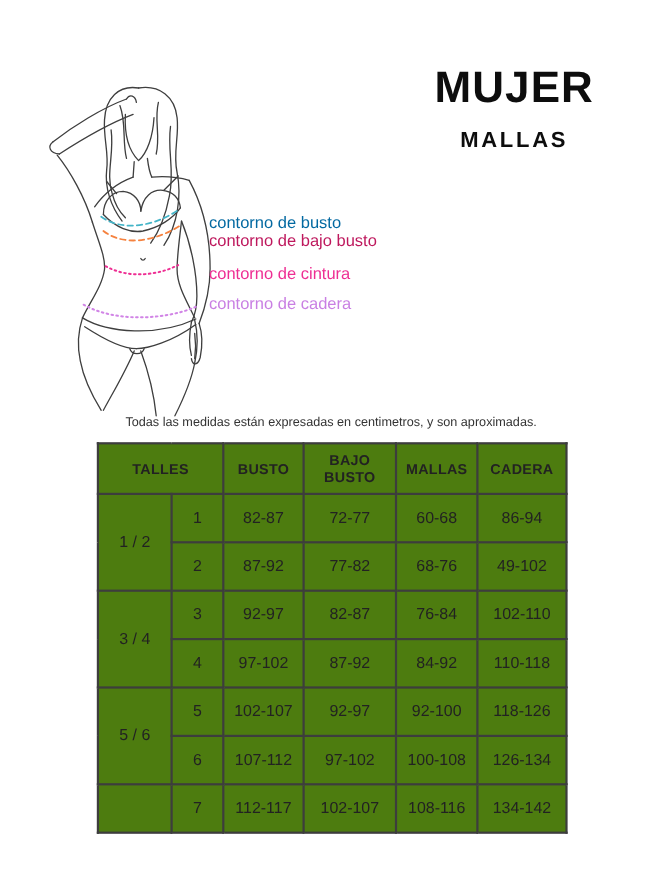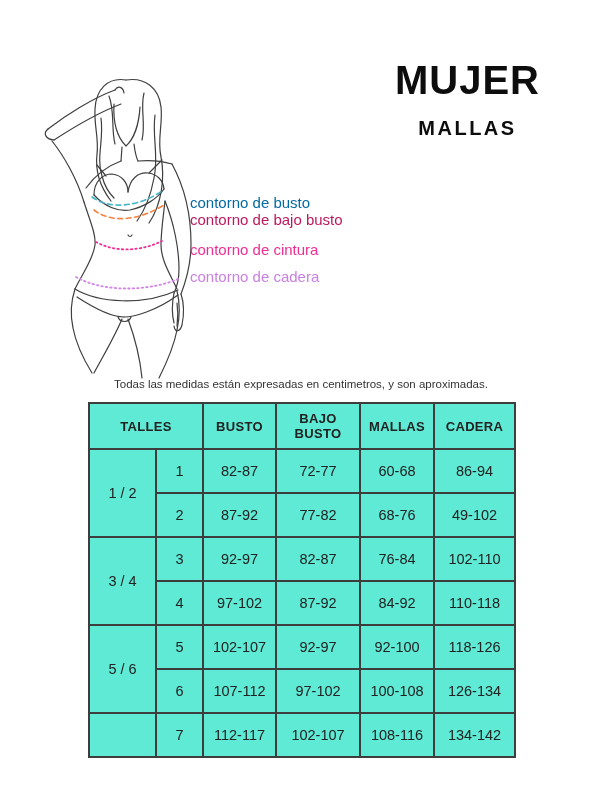--- a/index.html
+++ b/index.html
@@ -19,21 +19,21 @@
   .lab-bajo{top:211px;color:#be185d;}
   .lab-cintura{top:241px;color:#ee2e93;}
   .lab-cadera{top:268px;color:#c97fe3;}
   
   .note{position:absolute;left:88px;top:378px;width:426px;text-align:center;
         font-size:11.5px;color:#333;}
   
   .size-table{position:absolute;left:88px;top:402px;border-collapse:collapse;table-layout:fixed;}
   .size-table td,.size-table th{
     border:2px solid #3d3d3d;text-align:center;vertical-align:middle;
-    padding:0;font-size:14.5px;color:#222;background:#5eead4;
+    padding:0;font-size:14.5px;color:#222;background:#4d7c0f;
   }
   .size-table th{font-size:13px;font-weight:700;letter-spacing:.3px;}
   .hrow{height:46px;}
   .drow{height:44px;}
   .c-talles{color:#111;}
   .c-busto{color:#1f9ab0;}
   .c-bajo{color:#f5823f;}
   .c-cintura{color:#ee2e93;}
   .c-cadera{color:#c97fe3;}
 </style>

